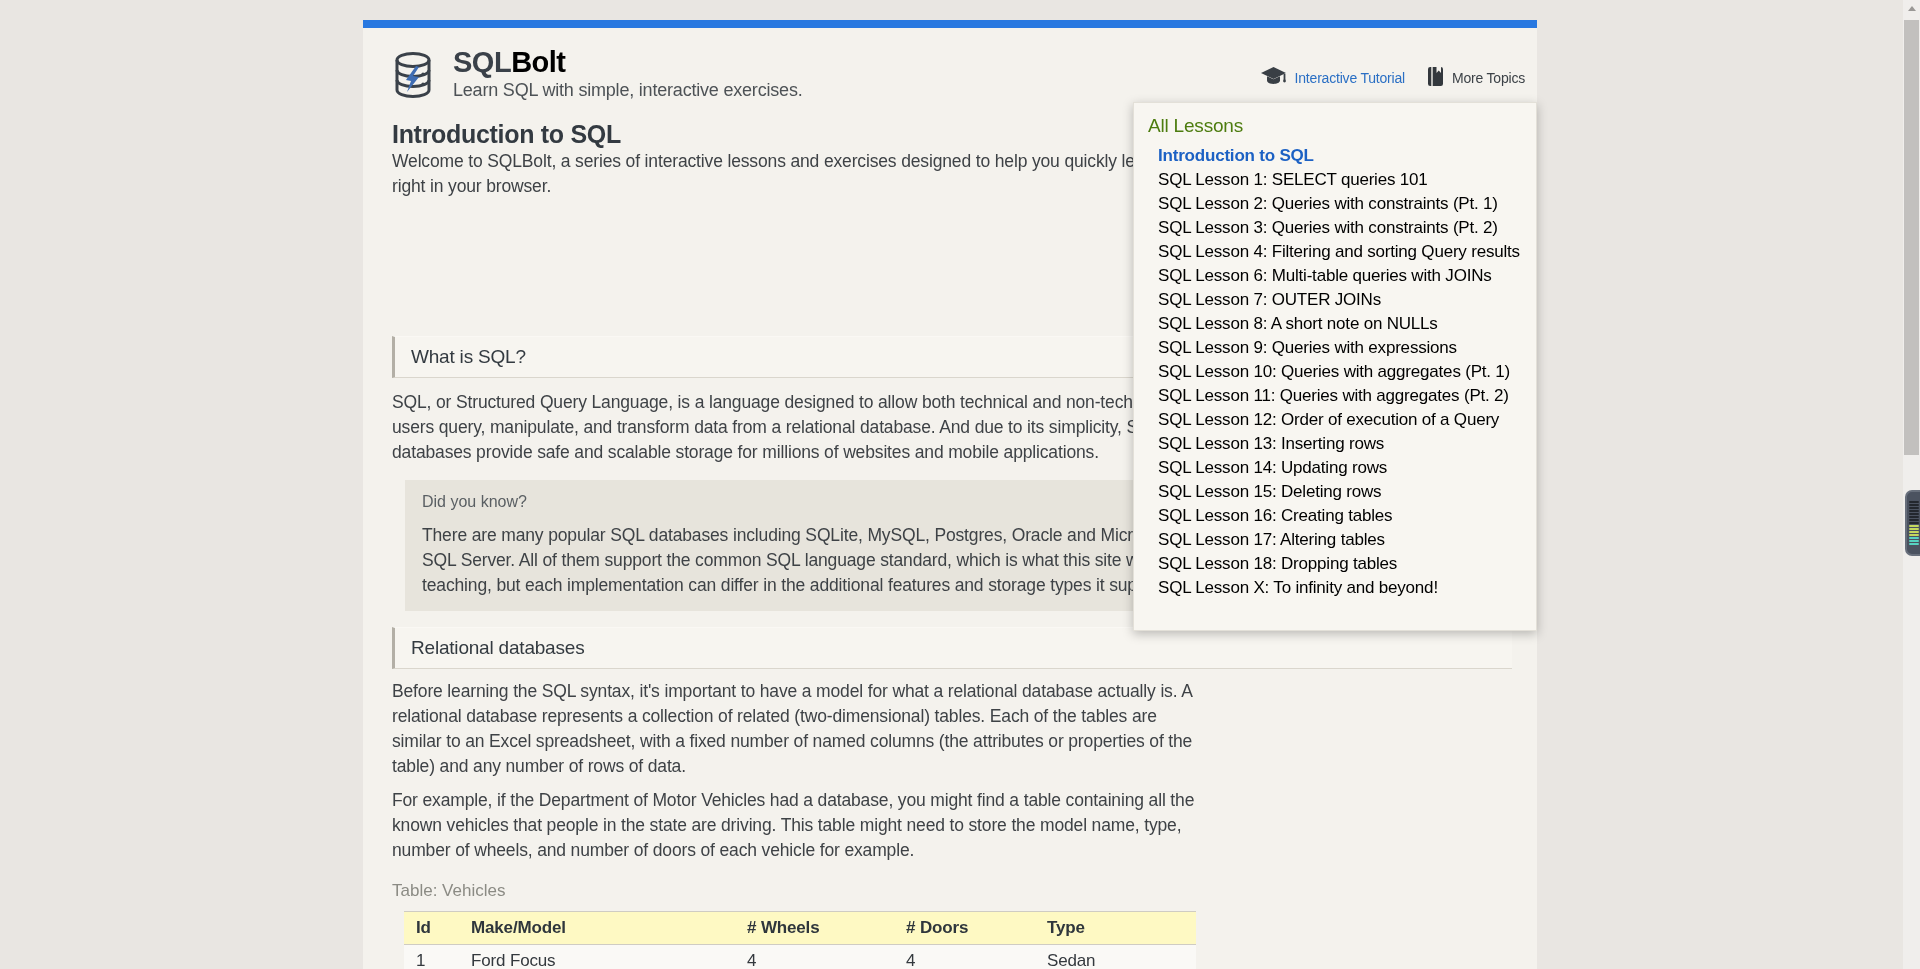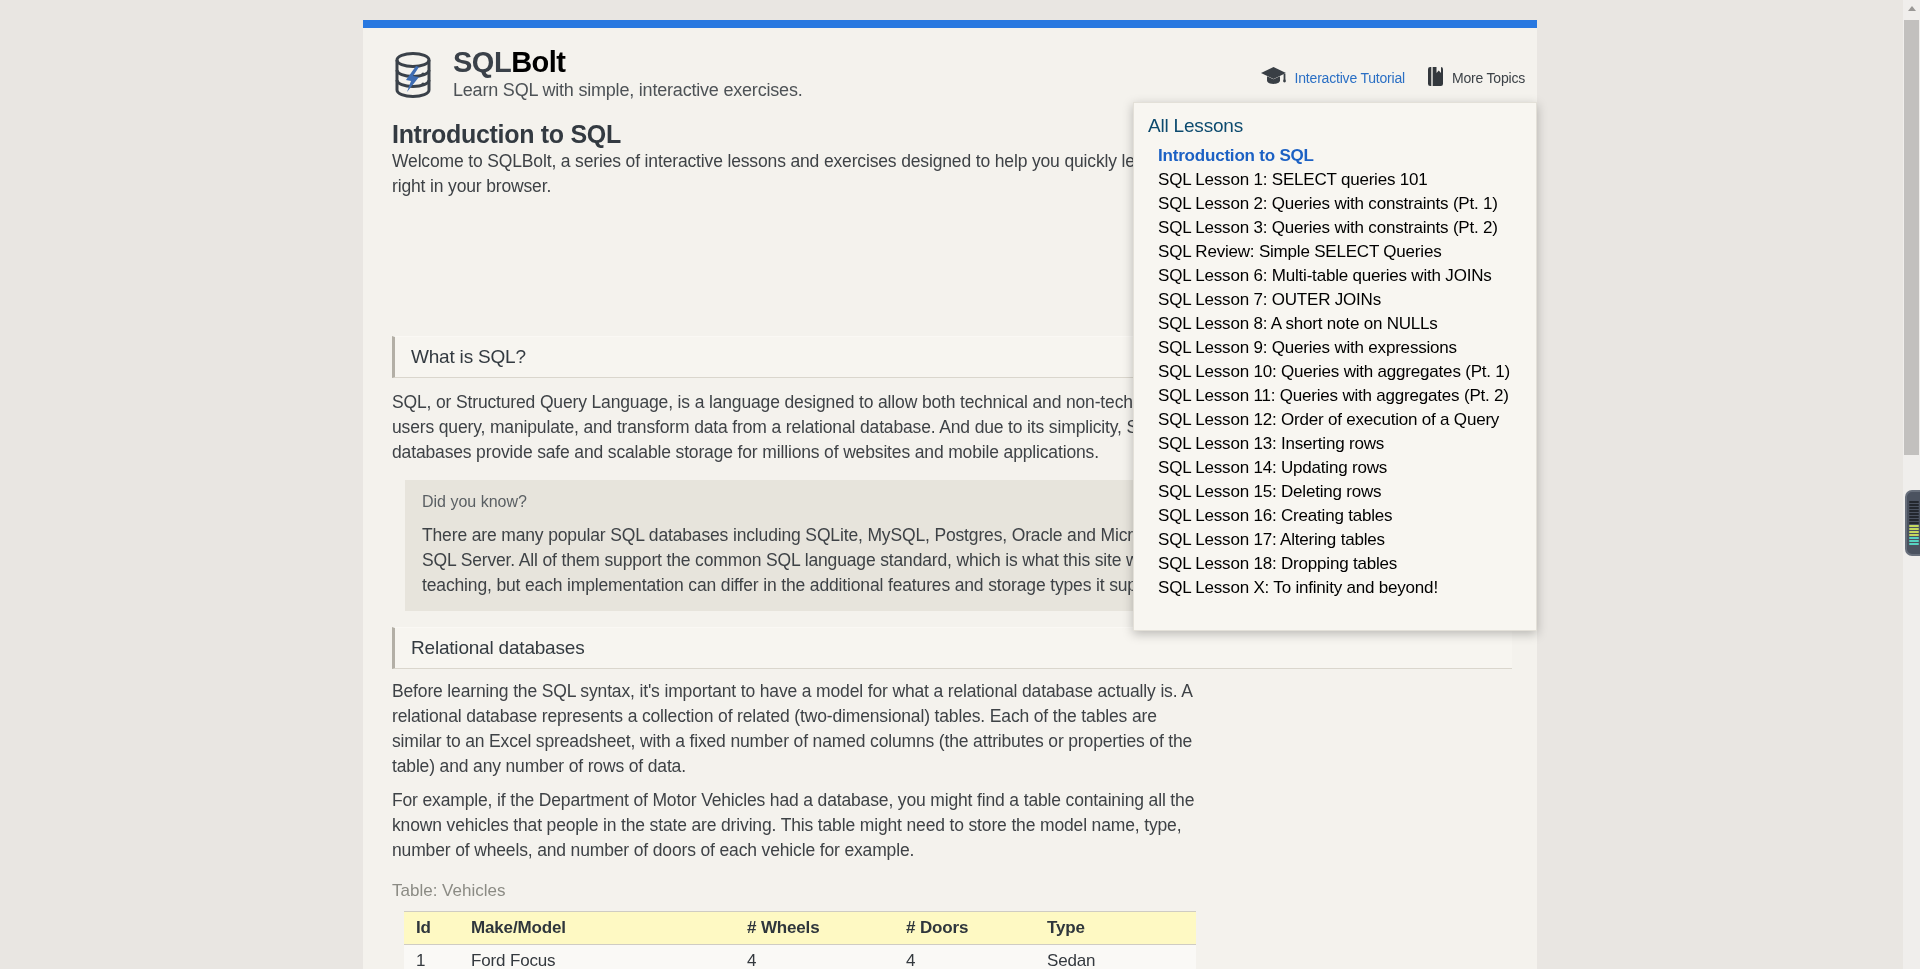--- a/index.html
+++ b/index.html
@@ -42,21 +42,21 @@
   table.vehicles{position:absolute;top:791px;left:12px;width:792px;border-collapse:collapse;
     font-size:17px;color:#34393e;letter-spacing:-0.15px;}
   table.vehicles th{background:#fef9c3;text-align:left;font-weight:bold;color:#2f363c;
     padding:6px 12px;height:31px;border-top:1px solid #cfccc3;border-bottom:1px solid #cfccc3;}
   table.vehicles td{padding:6px 12px;height:32px;border-bottom:1px solid #e2dfd7;background:#faf9f6;}
 
   
   .lessons-panel{position:absolute;left:1133px;top:102px;width:404px;height:529px;
     background:#f8f6f1;border:1px solid #e3e0d8;box-shadow:0 3px 10px rgba(0,0,0,0.25);
     padding:12px 14px;z-index:10;}
-  .lessons-heading{font-size:19px;color:#0c4a6e;letter-spacing:-0.2px;margin:0 0 7px 0;}
+  .lessons-heading{font-size:19px;color:#4d7c0f;letter-spacing:-0.2px;margin:0 0 7px 0;}
   ul.lessons-list{list-style:none;margin:0;padding:0 0 0 10px;}
   ul.lessons-list li{height:24px;line-height:24px;white-space:nowrap;overflow:hidden;}
   ul.lessons-list a{font-size:17px;color:#000000;text-decoration:none;letter-spacing:-0.2px;cursor:pointer;}
   ul.lessons-list a.active{font-weight:bold;color:#1c61c4;}
 
   
   .scrollbar{position:absolute;right:0;top:0;width:17px;height:969px;background:#f0eeec;z-index:20;}
   .scroll-up{position:absolute;top:0;left:0;width:17px;height:17px;display:flex;
     align-items:center;justify-content:center;cursor:pointer;}
   .scroll-up .tri{width:0;height:0;border-left:4px solid transparent;border-right:4px solid transparent;
@@ -155,21 +155,21 @@
   </div>
 </div>
 
 <div class="lessons-panel">
   <div class="lessons-heading">All Lessons</div>
   <ul class="lessons-list" id="lessons-list">
       <li><a class="active">Introduction to SQL</a></li>
       <li><a>SQL Lesson 1: SELECT queries 101</a></li>
       <li><a>SQL Lesson 2: Queries with constraints (Pt. 1)</a></li>
       <li><a>SQL Lesson 3: Queries with constraints (Pt. 2)</a></li>
-      <li><a>SQL Review: Simple SELECT Queries</a></li>
+      <li><a>SQL Lesson 4: Filtering and sorting Query results</a></li>
       <li><a>SQL Lesson 6: Multi-table queries with JOINs</a></li>
       <li><a>SQL Lesson 7: OUTER JOINs</a></li>
       <li><a>SQL Lesson 8: A short note on NULLs</a></li>
       <li><a>SQL Lesson 9: Queries with expressions</a></li>
       <li><a>SQL Lesson 10: Queries with aggregates (Pt. 1)</a></li>
       <li><a>SQL Lesson 11: Queries with aggregates (Pt. 2)</a></li>
       <li><a>SQL Lesson 12: Order of execution of a Query</a></li>
       <li><a>SQL Lesson 13: Inserting rows</a></li>
       <li><a>SQL Lesson 14: Updating rows</a></li>
       <li><a>SQL Lesson 15: Deleting rows</a></li>

